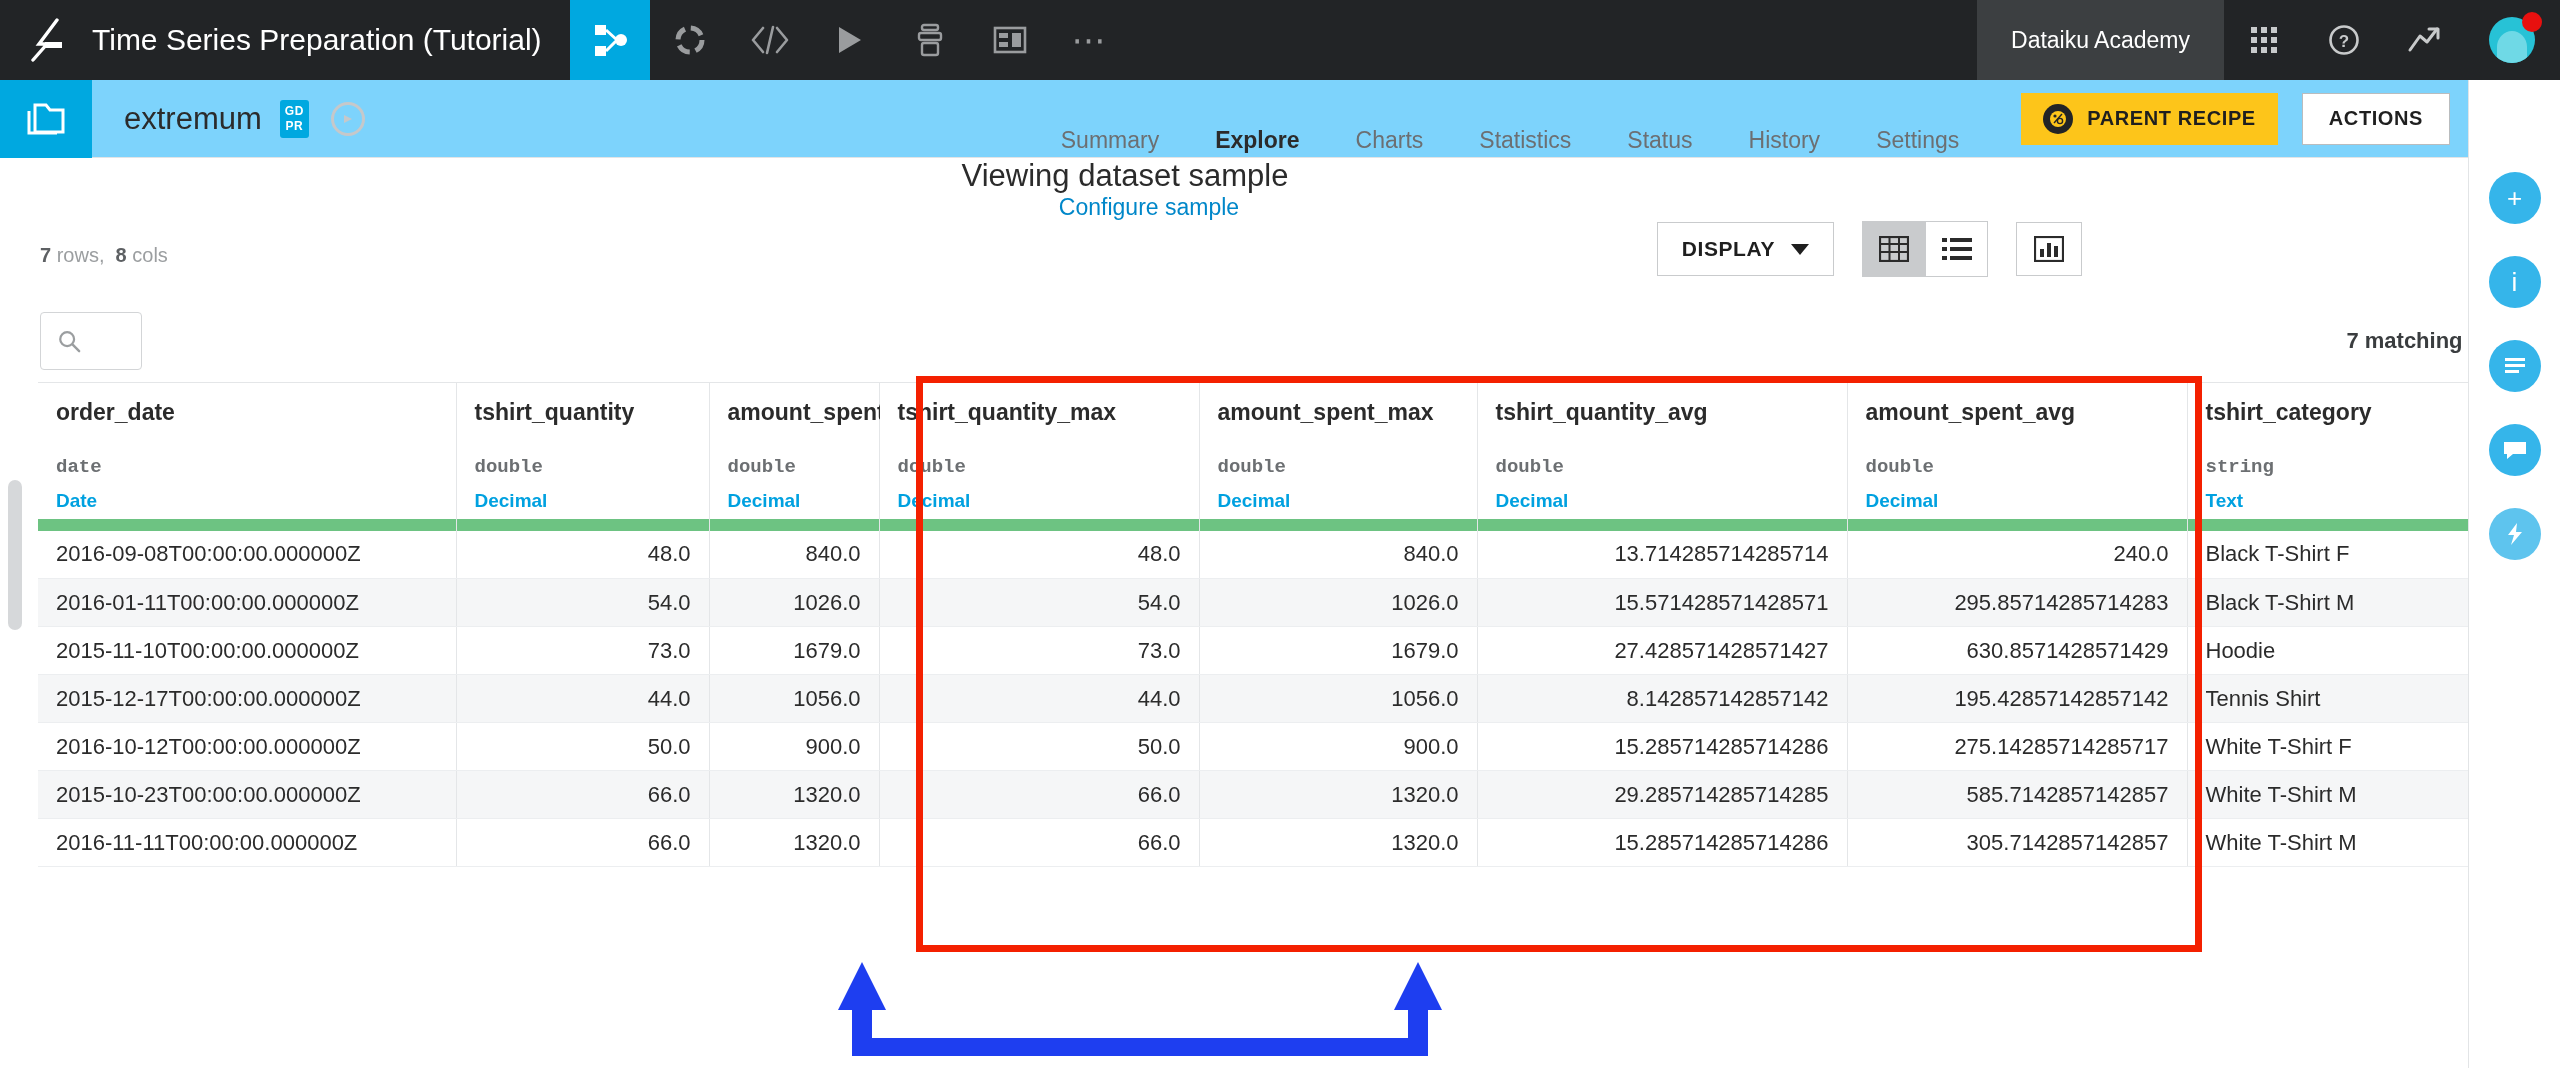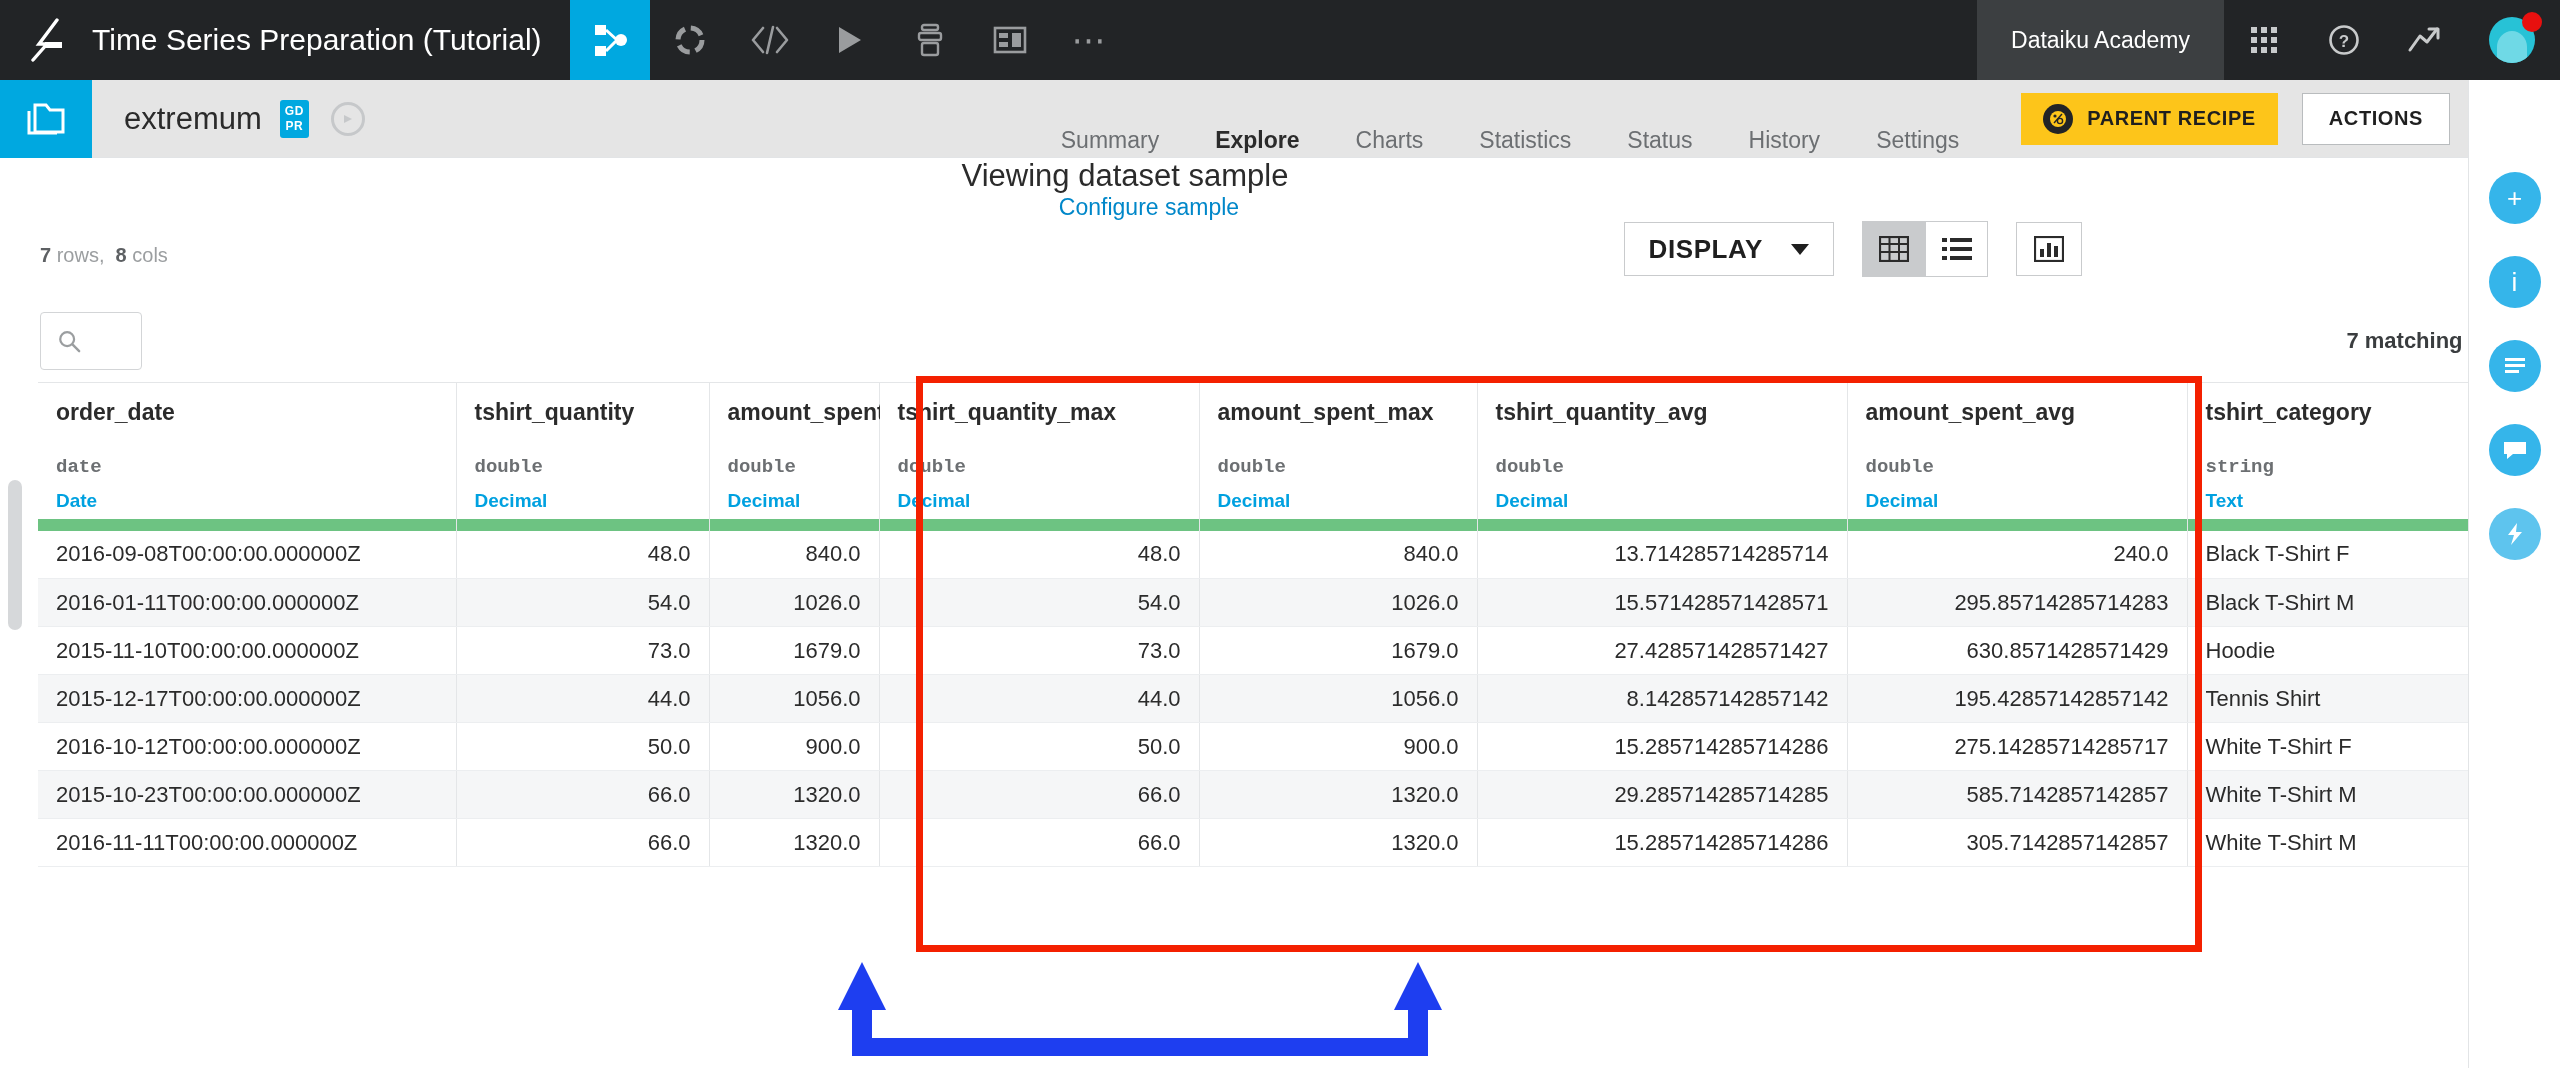--- a/index.html
+++ b/index.html
@@ -58,21 +58,21 @@
     background:#6fd9e6; border-radius:50% 50% 0 0;
   }
   .avatar-dot {
     position:absolute; top:12px; right:18px; width:20px; height:20px;
     border-radius:50%; background:#e8100f;
   }
 
   
   .dshead {
     position:absolute; top:80px; left:0; width:2560px; height:78px;
-    background:#e5e5e5; border-bottom:1px solid #e2e4e6;
+    background:#7dd3fc; border-bottom:1px solid #e2e4e6;
     display:flex; align-items:center;
   }
   .folder-cell {
     width:92px; height:78px; background:#00a8e0;
     display:flex; align-items:center; justify-content:center;
   }
   .ds-name {
     font-size:31px; color:#2b2b2b; padding-left:32px; white-space:nowrap;
   }
   .gdpr {
@@ -118,22 +118,22 @@
   }
   .sample-title { font-size:31px; color:#2b2b2b; white-space:nowrap; }
   .configure-link { font-size:23px; color:#0087c9; margin-left:48px; white-space:nowrap; }
   .rowcols { position:absolute; left:40px; top:86px; font-size:20px; color:#9b9ea0; }
   .rowcols b { color:#5d6063; font-weight:bold; }
   .display-controls {
     margin-left:auto; display:flex; align-items:center; gap:28px; padding-right:130px;
   }
   .display-btn {
     border:1px solid #c9cbcd; background:#fff; height:54px; padding:0 24px;
-    display:flex; align-items:center; gap:28px;
-    font-size:26px; font-weight:bold; color:#1f1f1f; letter-spacing:0.6px;
+    display:flex; align-items:center; gap:16px;
+    font-size:21px; font-weight:bold; color:#1f1f1f; letter-spacing:0.6px;
   }
   .caret { width:0;height:0;border-left:9px solid transparent;border-right:9px solid transparent;border-top:11px solid #1f1f1f; }
   .viewgroup { display:flex; border:1px solid #c9cbcd; }
   .viewbtn {
     width:62px; height:54px; display:flex; align-items:center; justify-content:center;
     background:#fff; color:#2b2b2b;
   }
   .viewbtn.active { background:#c9cbcd; }
   .viewbtn + .viewbtn { border-left:1px solid #c9cbcd; }
   .chartbtn {

